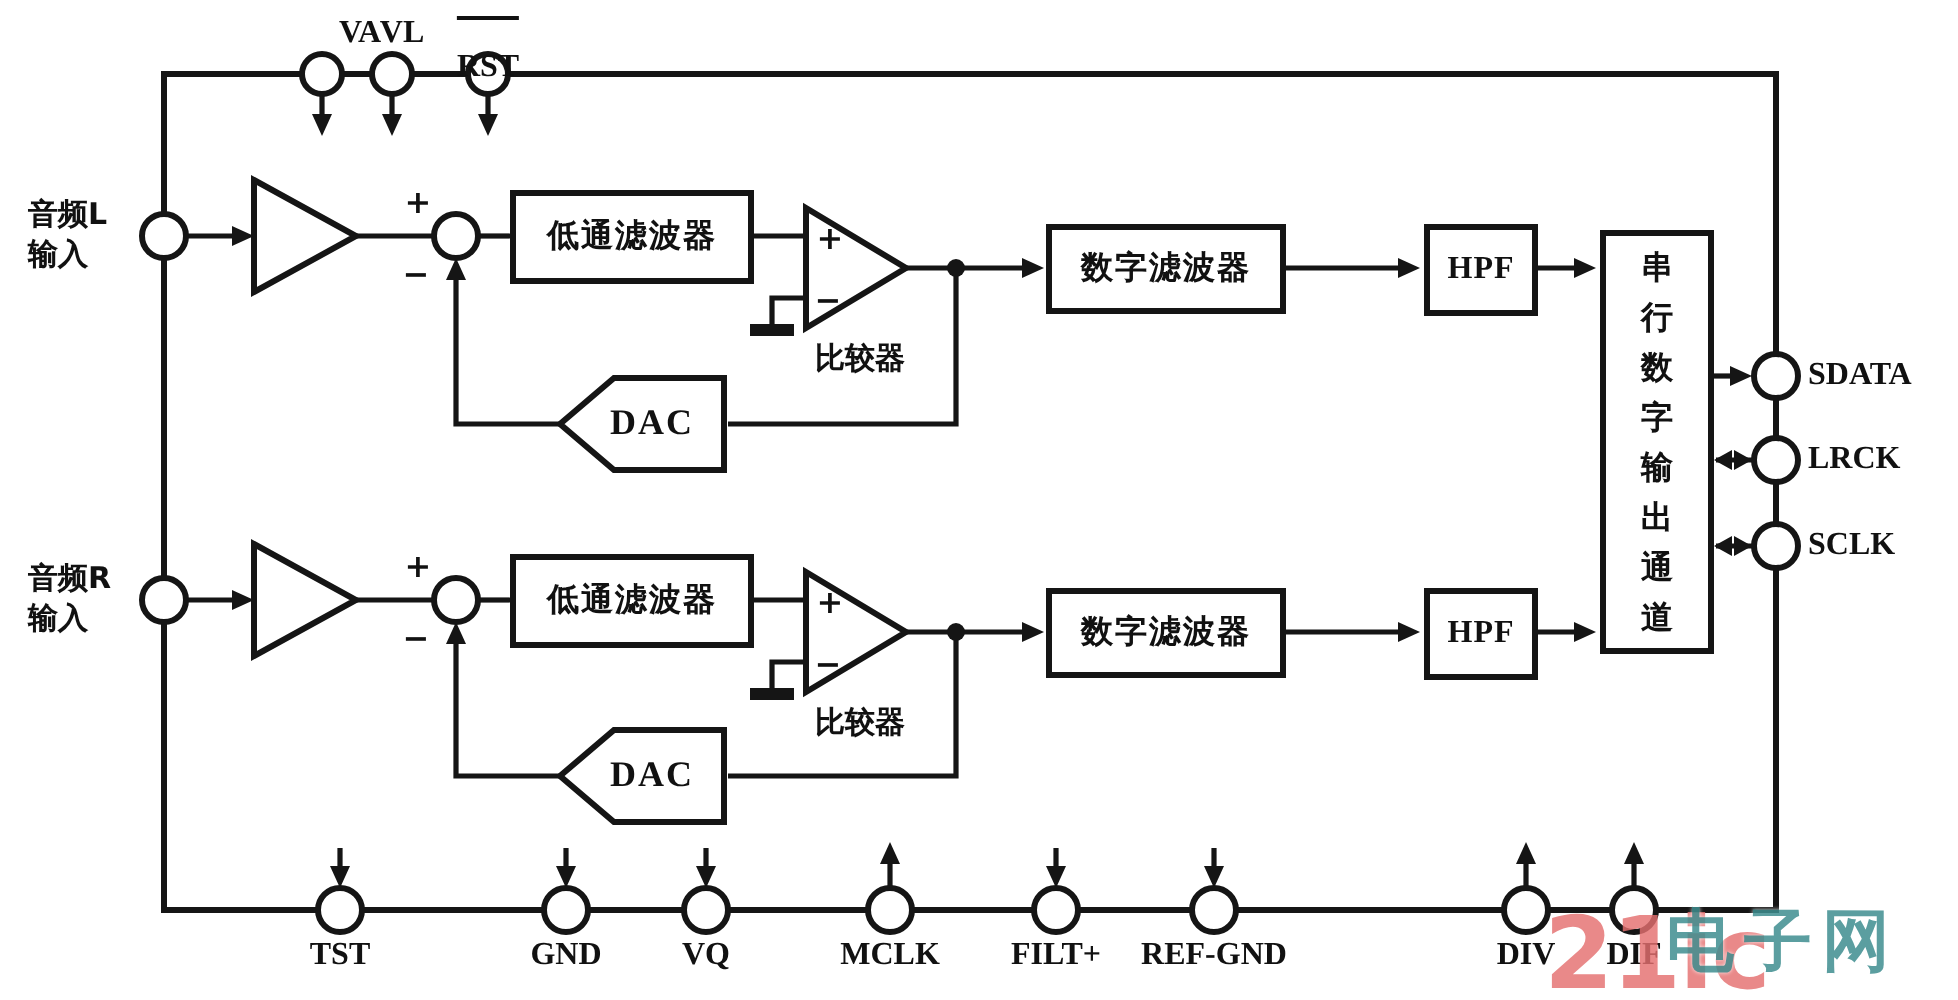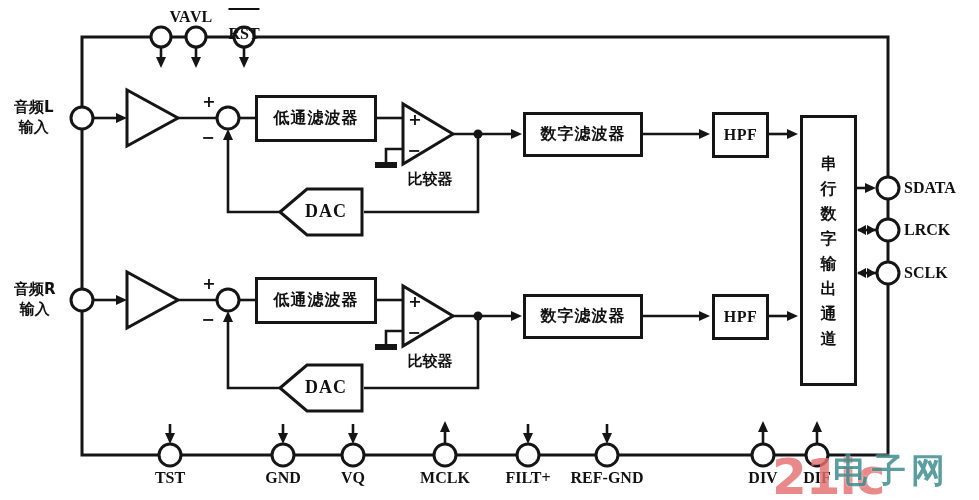--- a/index.html
+++ b/index.html
@@ -8,21 +8,21 @@
   #wires{position:absolute;left:0;top:0;z-index:1;}
   .blk{position:absolute;z-index:2;box-sizing:border-box;border:3.5px solid #151515;background:#fff;
        display:flex;align-items:center;justify-content:center;font-weight:700;color:#111;
        font-family:"DejaVu Sans",sans-serif;}
   .blk-cn{font-size:16px;letter-spacing:1px;}
   .blk-en{font-size:16px;font-family:"Liberation Serif",serif;letter-spacing:.5px;}
   .vtext{width:18px;word-break:break-all;line-height:25px;font-size:16px;text-align:center;font-weight:700;}
   .lbl{position:absolute;z-index:3;color:#111;font-weight:700;white-space:nowrap;
        font-family:"Liberation Serif",serif;font-size:16px;}
   .cx{transform:translateX(-50%);}
-  .cn{font-family:"DejaVu Sans",sans-serif;font-size:15px;text-align:center;}
+  .cn{font-family:"DejaVu Sans",sans-serif;font-size:15px;}
   .pre{white-space:pre-line;line-height:20px;font-size:15px;}
   .sign{position:absolute;z-index:3;font-weight:700;font-size:16px;color:#111;
         transform:translate(-50%,-50%);font-family:"DejaVu Sans",sans-serif;}
   .ovl{display:inline-block;border-top:2px solid #111;padding-top:16px;line-height:15px;}
   #wm{position:absolute;z-index:4;left:0;top:0;width:979px;height:500px;pointer-events:none;}
   .wm-brand{position:absolute;left:772px;top:448px;font-size:50px;font-weight:800;
             letter-spacing:-1px;opacity:.82;font-family:"DejaVu Sans",sans-serif;}
   .wm-site{position:absolute;left:833px;top:448px;font-size:34px;font-weight:800;letter-spacing:5px;
            opacity:.85;text-shadow:0 0 2px #fff;font-family:"DejaVu Sans",sans-serif;}
   .wm-com{position:absolute;left:851px;top:462px;font-size:34px;font-weight:700;font-style:italic;
@@ -160,21 +160,21 @@
   </div>
   <div class="blk blk-cn" style="left:523px;top:294px;width:120px;height:45px;">
     <span>数字滤波器</span>
   </div>
   <div class="blk blk-en" style="left:712px;top:112px;width:57px;height:46px;">
     <span>HPF</span>
   </div>
   <div class="blk blk-en" style="left:712px;top:294px;width:57px;height:46px;">
     <span>HPF</span>
   </div>
-  <div class="blk" style="left:800px;top:115px;width:57px;height:271px;">
+  <div class="blk" style="left:800px;top:115px;width:57px;height:212px;">
     <div class="vtext">串行数字输出通道</div>
   </div>
 
   <div class="lbl" style="left:305px;top:201px;font-size:18px;letter-spacing:1px;">DAC</div>
   <div class="lbl" style="left:305px;top:377px;font-size:18px;letter-spacing:1px;">DAC</div>
 
   <div class="lbl cx cn" style="left:430px;top:170px;">比较器</div>
   <div class="lbl cx cn" style="left:430px;top:352px;">比较器</div>
 
   <div class="lbl cx" style="left:161px;top:8px;margin-left:19px;">VA</div>

